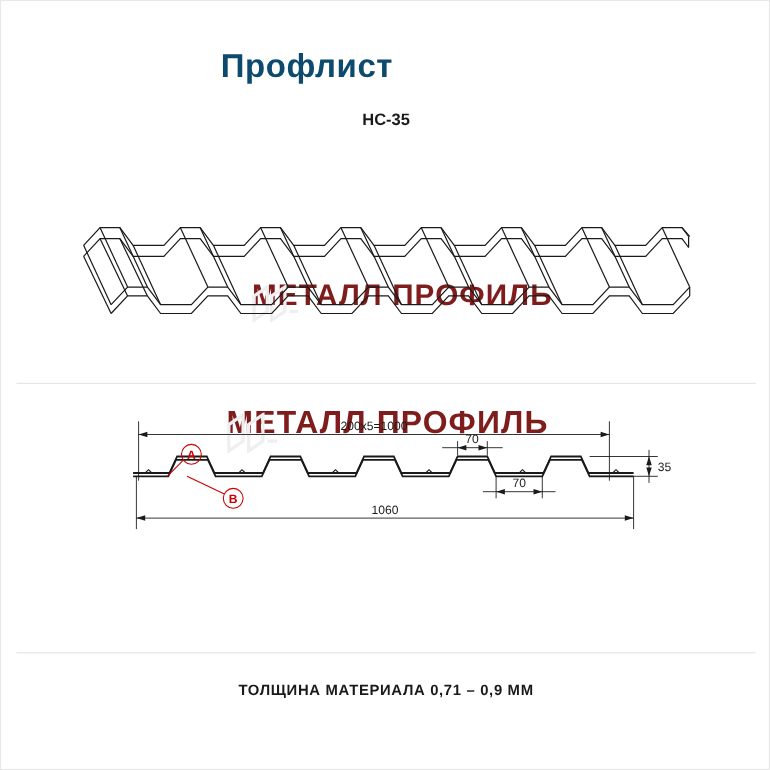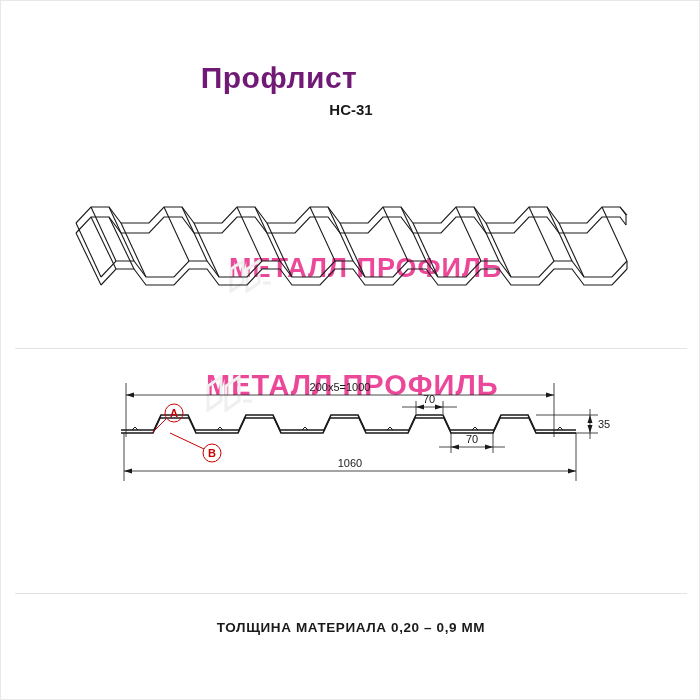--- a/index.html
+++ b/index.html
@@ -17,28 +17,28 @@
   }
   .page {
     position: relative;
     width: 700px;
     height: 700px;
     box-sizing: border-box;
     border: 1px solid #e8e8e8;
   }
   .title {
     position: absolute;
-    top: 60px;
+    top: 43px;
     left: 0;
     width: 556px;
     text-align: center;
     font-size: 30px;
     font-weight: bold;
     letter-spacing: 0.5px;
-    color: #701a75;
+    color: #0c4a6e;
   }
   .subtitle {
     position: absolute;
     top: 100px;
     left: 0;
     width: 700px;
     text-align: center;
     font-size: 15px;
     font-weight: bold;
     color: #1a1a1a;
@@ -61,21 +61,21 @@
     text-align: center;
     font-size: 13.5px;
     font-weight: bold;
     letter-spacing: 0.6px;
     color: #1a1a1a;
   }
 
   
   .wm {
     position: absolute;
-    color: #ec4899;
+    color: #7f1d1d;
     font-weight: bold;
     white-space: nowrap;
     pointer-events: none;
     user-select: none;
   }
   .wm1 {
     top: 252px;
     left: 228px;
     font-size: 27px;
     letter-spacing: 1px;
@@ -116,21 +116,21 @@
     font-weight: bold;
     fill: #cc0000;
   }
 </style>
 </head>
 <body>
 
 <div class="page">
 
   <div class="title">Профлист</div>
-  <div class="subtitle">НС-31</div>
+  <div class="subtitle">НС-35</div>
 
   <div class="wm wm1">МЕТАЛЛ ПРОФИЛЬ</div>
   <div class="wm wm2">МЕТАЛЛ ПРОФИЛЬ</div>
 
   <div class="wm-logo l1">
     <svg width="44" height="34" viewBox="0 0 44 34">
       <path d="M2 32 L2 10 L14 2 L14 24 Z" fill="none" stroke="#efefef" stroke-width="3"></path>
       <path d="M18 32 L18 10 L30 2 L30 24 Z" fill="none" stroke="#efefef" stroke-width="3"></path>
       <path d="M34 24 L42 24" fill="none" stroke="#efefef" stroke-width="3"></path>
     </svg>
@@ -274,15 +274,15 @@
         <path d="M98 78 L64 62"></path>
       </g>
       <text class="callout-text" x="106" y="86" text-anchor="middle">B</text>
 
     </svg>
   </div>
 
   <div class="divider d1"></div>
   <div class="divider d2"></div>
 
-  <div class="footnote">ТОЛЩИНА МАТЕРИАЛА 0,20 – 0,9 ММ</div>
+  <div class="footnote">ТОЛЩИНА МАТЕРИАЛА 0,71 – 0,9 ММ</div>
 
 </div>
 
 </body></html>

